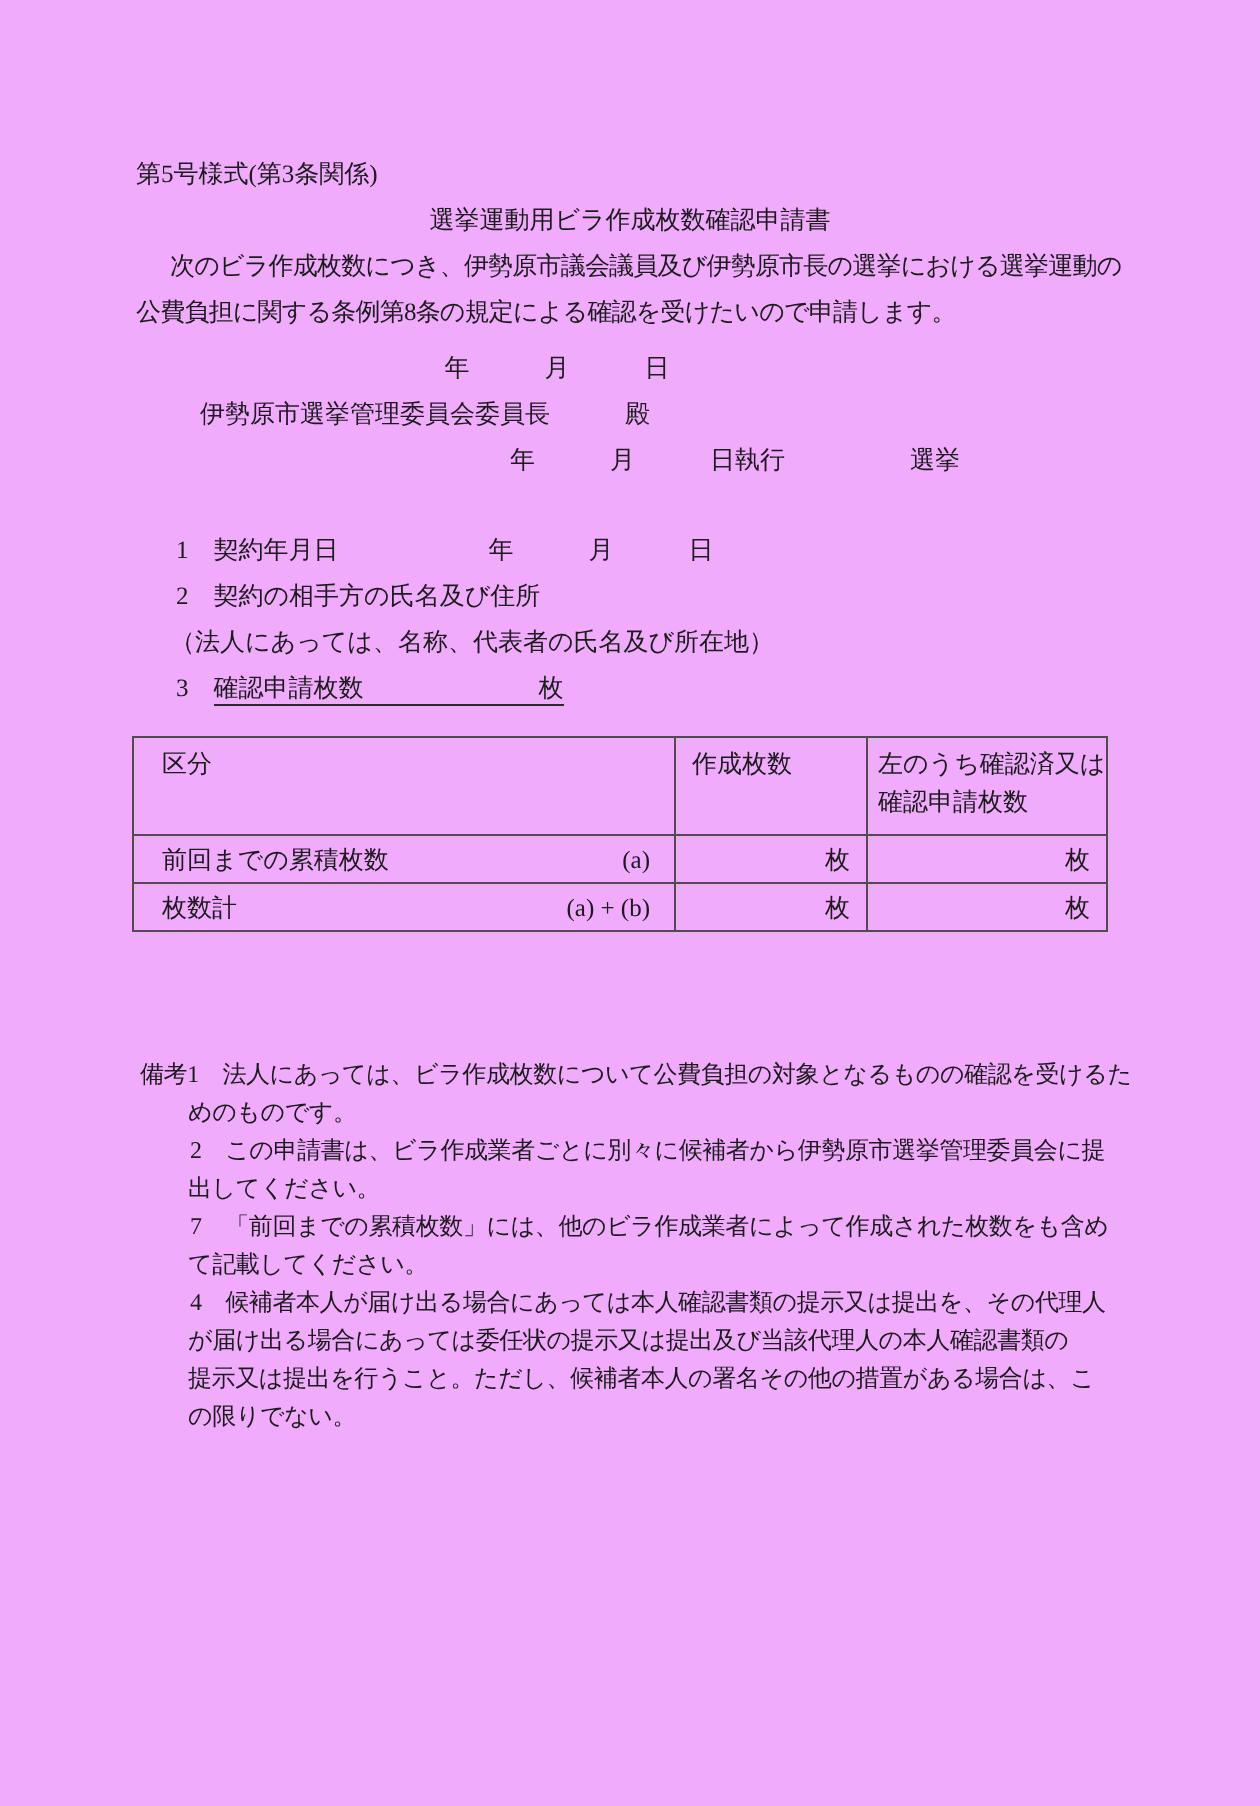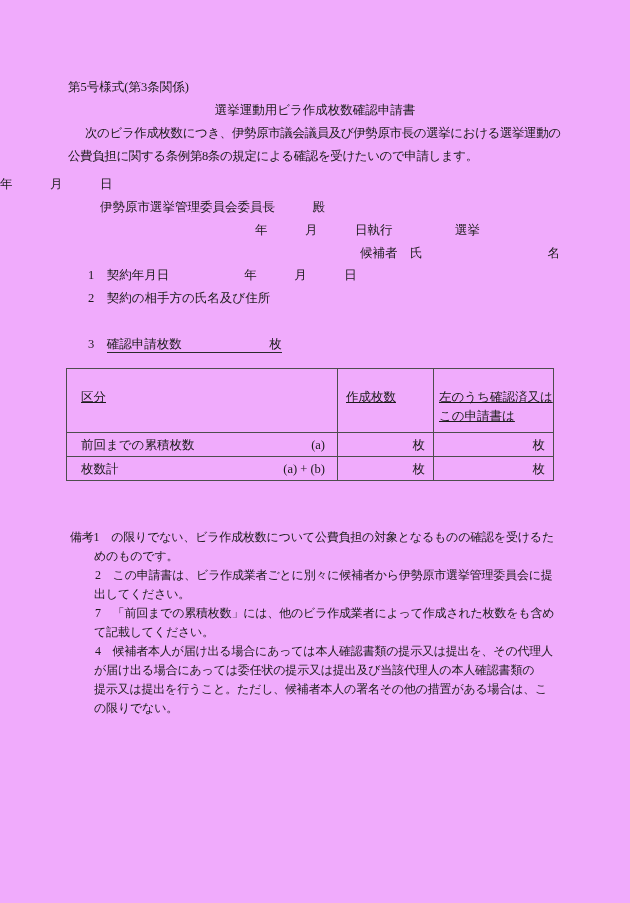--- a/index.html
+++ b/index.html
@@ -12,28 +12,28 @@
     width:630px;height:903px;
     margin:0 auto;
     background:#f0abfc;
     color:#1b1b1b;
     font-size:12.5px;
     line-height:18px;
     overflow:hidden;
   }
   .ln{position:absolute;white-space:nowrap;}
   .center{left:0;width:630px;text-align:center;}
-  .right-date{left:0;width:557px;text-align:left;}
+  .right-date{left:0;width:557px;text-align:center;}
   .tight{letter-spacing:-0.4px;}
   .note{font-size:12px;letter-spacing:-0.2px;}
   .u{border-bottom:1px solid #2a2a2a;padding-bottom:1px;}
   .tablewrap{position:absolute;top:368px;left:66px;}
   table{border-collapse:collapse;table-layout:fixed;width:487px;font-size:12.5px;color:#1b1b1b;}
   td{border:1px solid #4d4d4d;vertical-align:middle;padding:0 8px;overflow:hidden;}
-  tr.hdr td{vertical-align:top;padding-top:19px;height:44px;line-height:19px;text-decoration:underline;}
+  tr.hdr td{vertical-align:top;padding-top:4px;height:44px;line-height:19px;}
   tr.data td{height:23px;}
   tr.remarks td{height:29px;}
   td.c1{padding:0 12px 0 14px;}
   tr.hdr td.c1{padding-left:14px;}
   tr.hdr td.c3{padding-left:5px;padding-right:2px;}
   td.r{text-align:right;}
   .cf{display:flex;justify-content:space-between;align-items:center;}
   .nw{white-space:nowrap;}
 </style>
 </head>
@@ -44,43 +44,43 @@
   <div class="ln" style="top:78px;left:68px">第5号様式(第3条関係)</div>
   <div class="ln center" style="top:101px">選挙運動用ビラ作成枚数確認申請書</div>
 
   <div class="ln tight" style="top:124px;left:85px">次のビラ作成枚数につき、伊勢原市議会議員及び伊勢原市長の選挙における選挙運動の</div>
   <div class="ln tight" style="top:147px;left:68px">公費負担に関する条例第8条の規定による確認を受けたいので申請します。</div>
 
   <div class="ln right-date" style="top:175px">年　　　月　　　日</div>
 
   <div class="ln" style="top:198px;left:100px">伊勢原市選挙管理委員会委員長　　　殿</div>
   <div class="ln" style="top:221px;left:255px">年　　　月　　　日執行　　　　　選挙</div>
-  <div class="ln" style="top:244px;left:360px">候補者　氏　　　　　　　　　　名</div>
 
   <div class="ln" style="top:266px;left:88px">1　契約年月日　　　　　　年　　　月　　　日</div>
   <div class="ln" style="top:289px;left:88px">2　契約の相手方の氏名及び住所</div>
+  <div class="ln" style="top:312px;left:85px">（法人にあっては、名称、代表者の氏名及び所在地）</div>
 
   <div class="ln" style="top:335px;left:88px">
     <span>3</span><span>　</span><span class="u">確認申請枚数　　　　　　　枚</span>
   </div>
 
   <div class="tablewrap">
     <table>
       <colgroup>
           <col style="width:271px">
           <col style="width:96px">
           <col style="width:120px">
         </colgroup>
       <tbody>
         <tr class="hdr">
           <td class="c1">区分</td>
           <td>作成枚数</td>
           <td class="c3">
             <div class="nw">左のうち確認済又は</div>
-            <div class="nw">この申請書は</div>
+            <div class="nw">確認申請枚数</div>
           </td>
         </tr>
         <tr class="data">
           <td class="c1">
             <div class="cf">
                 <span>前回までの累積枚数</span>
                 <span>(a)</span>
               </div>
           </td>
           <td class="r">枚</td>
@@ -94,21 +94,21 @@
               </div>
           </td>
           <td class="r">枚</td>
           <td class="r">枚</td>
         </tr>
       </tbody>
     </table>
   </div>
 
   <div>
-    <div class="ln note" style="top:528px;left:70px">備考1　の限りでない、ビラ作成枚数について公費負担の対象となるものの確認を受けるた</div>
+    <div class="ln note" style="top:528px;left:70px">備考1　法人にあっては、ビラ作成枚数について公費負担の対象となるものの確認を受けるた</div>
     <div class="ln note" style="top:547px;left:94px">めのものです。</div>
     <div class="ln note" style="top:566px;left:95px">2　この申請書は、ビラ作成業者ごとに別々に候補者から伊勢原市選挙管理委員会に提</div>
     <div class="ln note" style="top:585px;left:94px">出してください。</div>
     <div class="ln note" style="top:604px;left:95px">7　「前回までの累積枚数」には、他のビラ作成業者によって作成された枚数をも含め</div>
     <div class="ln note" style="top:623px;left:94px">て記載してください。</div>
     <div class="ln note" style="top:642px;left:95px">4　候補者本人が届け出る場合にあっては本人確認書類の提示又は提出を、その代理人</div>
     <div class="ln note" style="top:661px;left:94px">が届け出る場合にあっては委任状の提示又は提出及び当該代理人の本人確認書類の</div>
     <div class="ln note" style="top:680px;left:94px">提示又は提出を行うこと。ただし、候補者本人の署名その他の措置がある場合は、こ</div>
     <div class="ln note" style="top:699px;left:94px">の限りでない。</div>
   </div>

